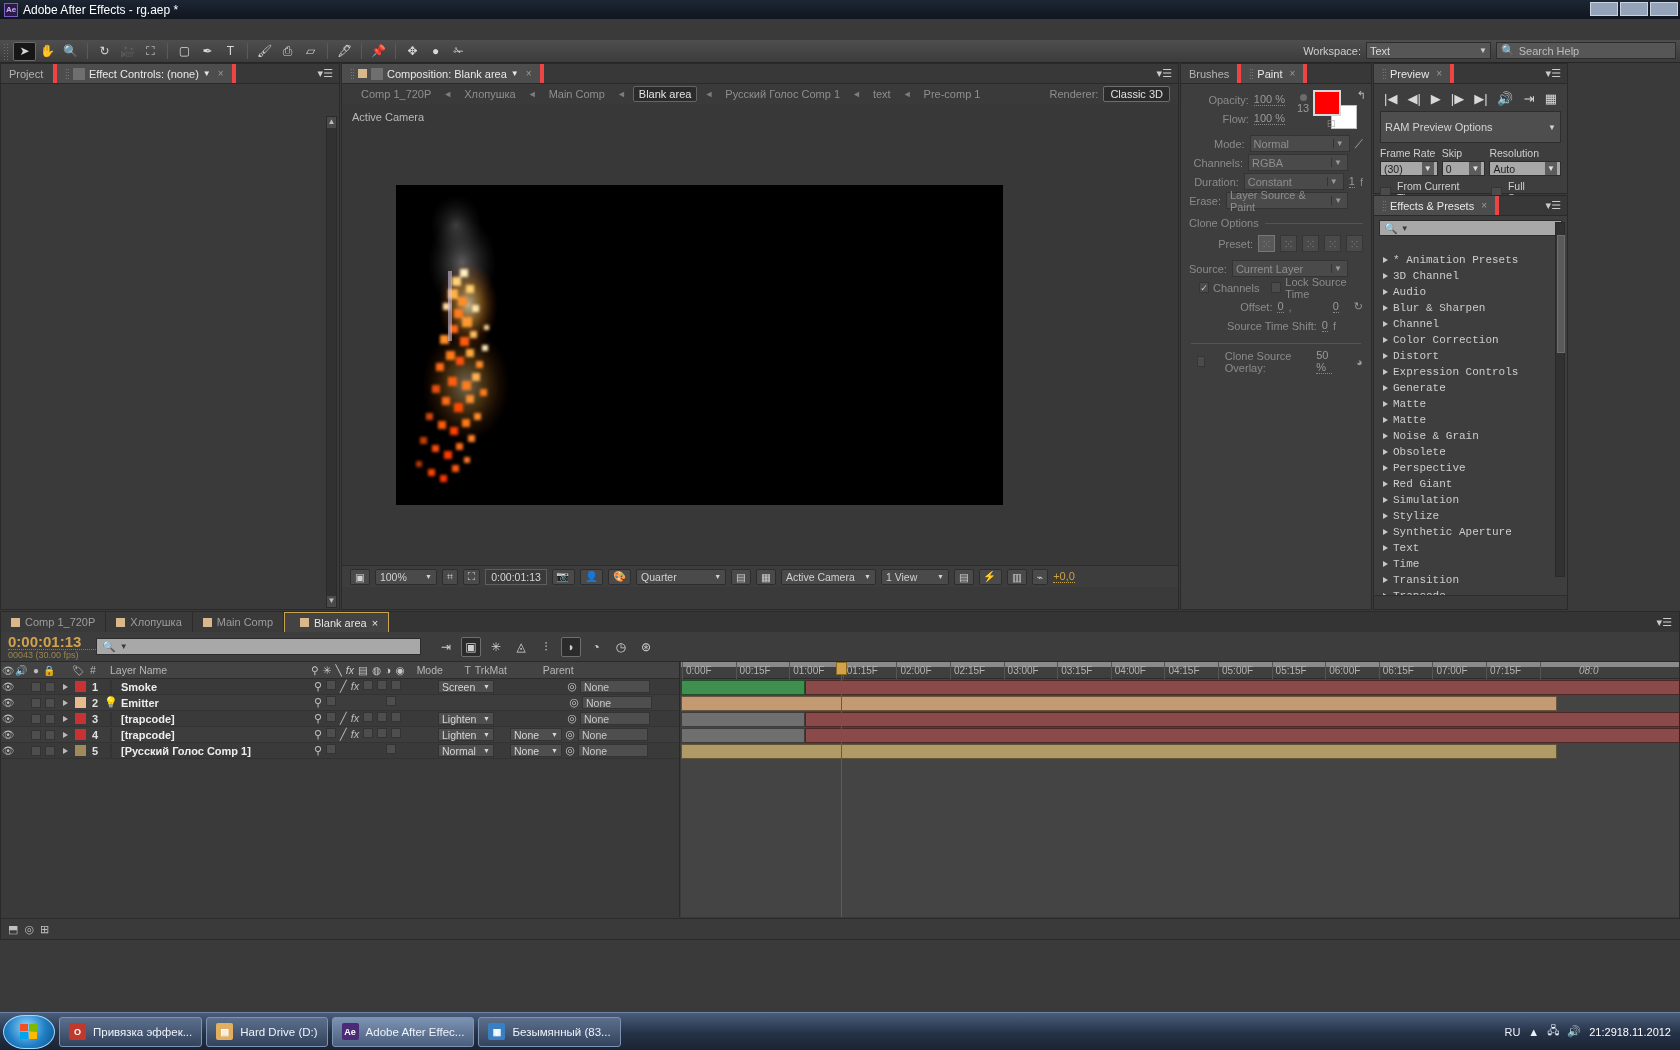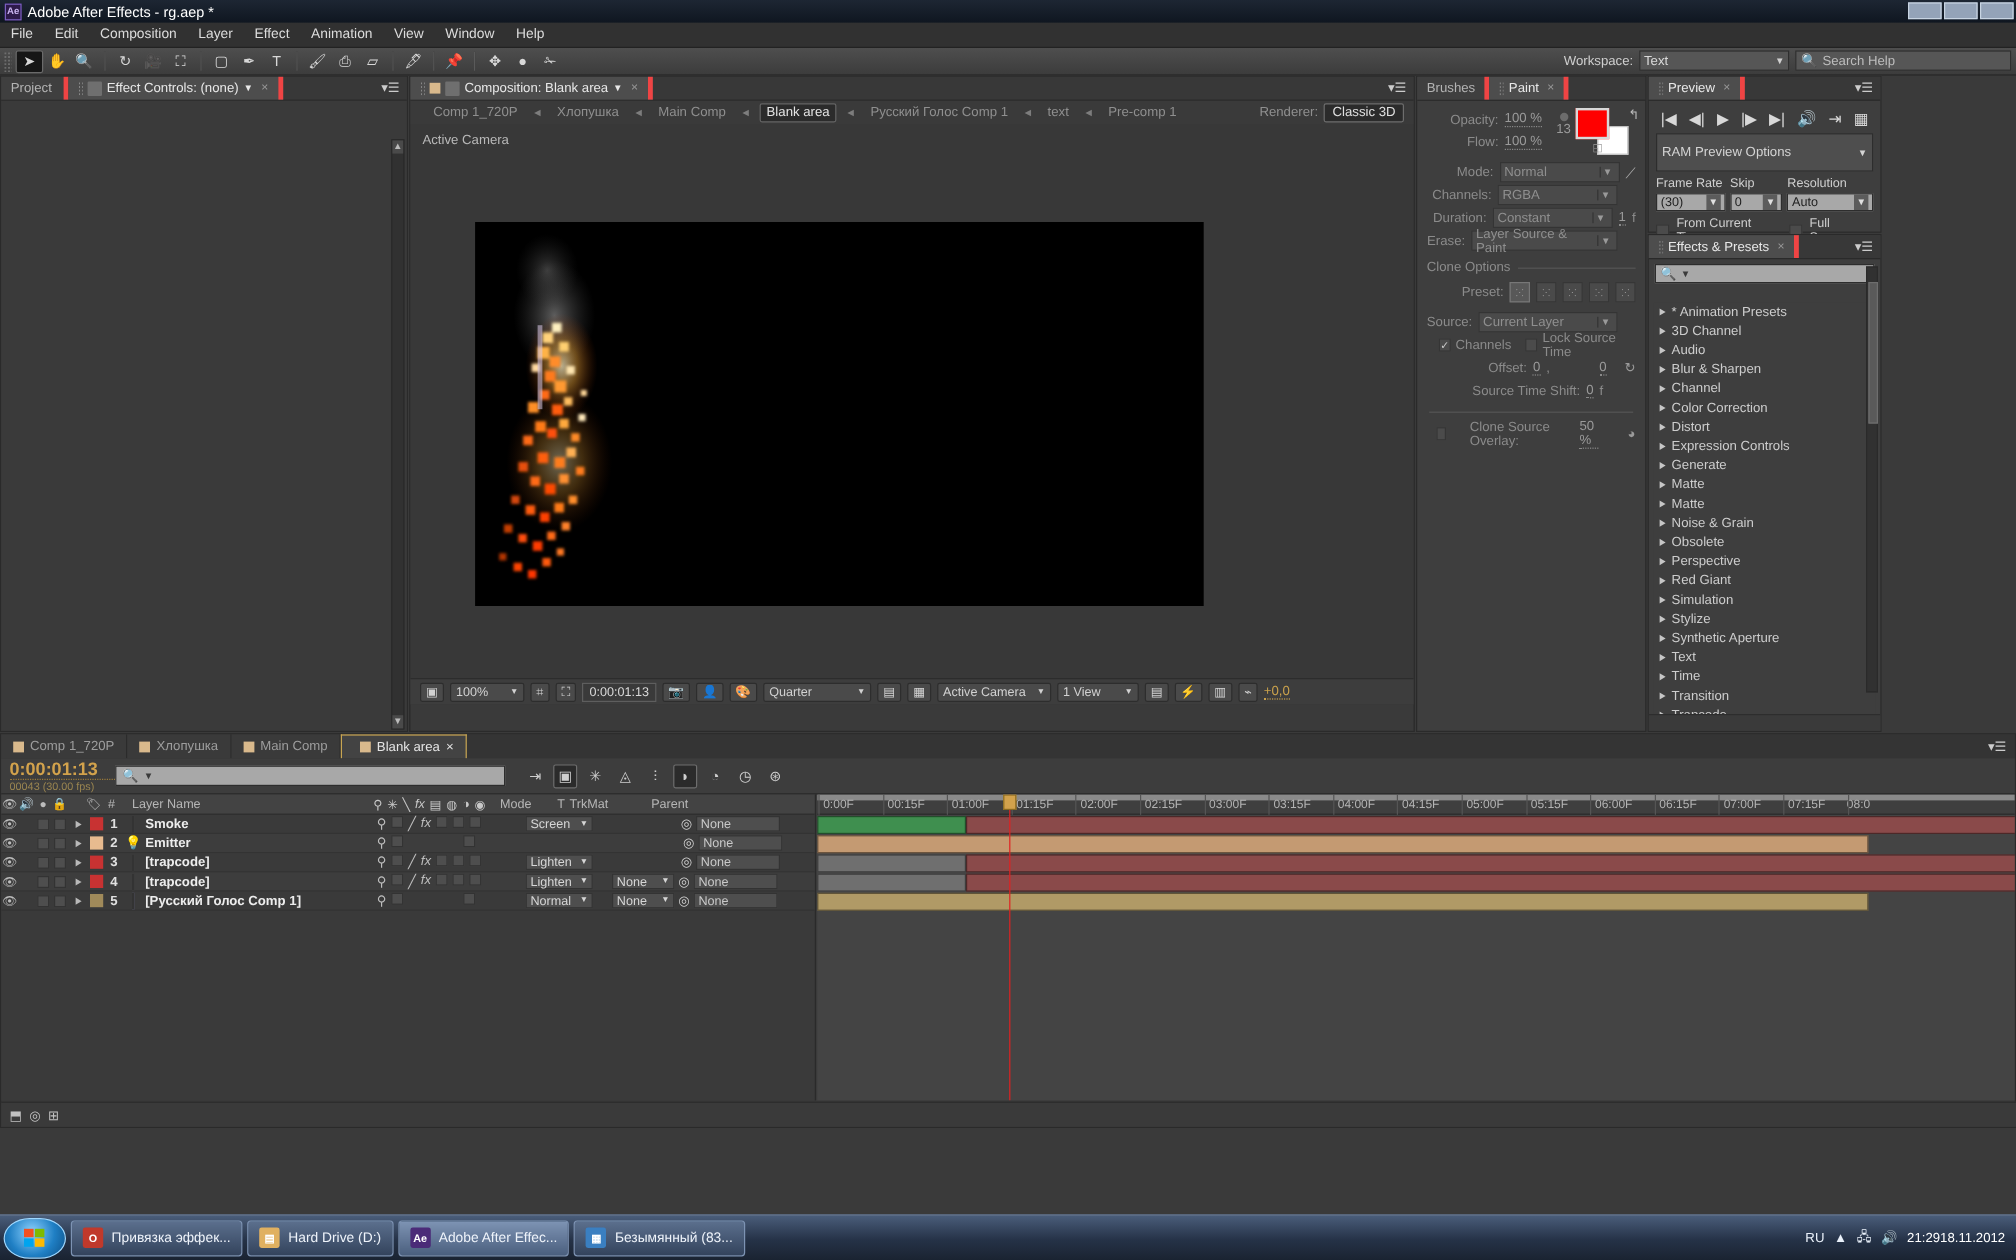--- a/index.html
+++ b/index.html
@@ -156,21 +156,21 @@
   .mini-sel{background:#a8a8a8;border:1px solid #2d2d2d;height:15px;display:flex;align-items:center;
             padding:0 3px;color:#1e1e1e;font-size:10.5px;}
   .mini-sel .arrow{margin-left:auto;background:#5c5c5c;color:#e0e0e0;width:12px;text-align:center;
             height:13px;line-height:13px;font-size:8px;}
   .prev-chk-row{display:flex;gap:6px;align-items:center;margin-top:4px;font-size:10.5px;color:#cfcfcf;}
 
   
   #fxPanel{left:1373px;top:195px;width:195px;height:415px;background:#3e3e3e;}
   .fx-search{margin:4px 5px;background:#a8a8a8;border:1px solid #2d2d2d;height:16px;
              display:flex;align-items:center;gap:3px;padding:0 4px;color:#3a3a3a;font-size:11px;}
-  .fx-list{margin:16px 4px;height:352px;overflow:hidden;background:#3e3e3e;}
+  .fx-list{margin:16px 4px;height:352px;overflow:hidden;background:#3e3e3e;font-family:Liberation Mono, monospace;}
   .fx-item{display:flex;align-items:center;gap:5px;height:16px;padding-left:5px;
            color:#cdcdcd;font-size:11px;}
   .fx-tri{width:0;height:0;border-left:5px solid #c6c6c6;border-top:3.5px solid transparent;border-bottom:3.5px solid transparent;}
   .fx-bottom{position:absolute;left:0;bottom:0;width:100%;height:14px;background:#3a3a3a;border-top:1px solid #2d2d2d;}
   .fx-scroll{position:absolute;right:2px;top:26px;width:10px;height:355px;background:#313131;border:1px solid #2a2a2a;}
   .fx-thumb{position:absolute;left:1px;top:12px;width:8px;height:118px;background:#5a5a5a;border:1px solid #6e6e6e;}
 
   
   #timeline{left:0;top:611px;width:1680px;height:329px;background:#3a3a3a;border:1px solid #2a2a2a;}
   .tl-tabs{height:20px;background:#343434;display:flex;align-items:stretch;}
@@ -246,31 +246,20 @@
   <div class="titlebar">
     <div class="ae-logo">Ae</div>
     <div class="title-text">Adobe After Effects - rg.aep *</div>
     <div class="win-btns">
       <div class="win-btn"></div>
       <div class="win-btn"></div>
       <div class="win-btn"></div>
     </div>
   </div>
 
-  <div class="menubar" id="menubar">
-      <div class="menuitem">File</div>
-      <div class="menuitem">Edit</div>
-      <div class="menuitem">Composition</div>
-      <div class="menuitem">Layer</div>
-      <div class="menuitem">Effect</div>
-      <div class="menuitem">Animation</div>
-      <div class="menuitem">View</div>
-      <div class="menuitem">Window</div>
-      <div class="menuitem">Help</div>
-    </div>
 
   <div class="toolbar">
     <div class="grip"></div>
     <div id="toolsHost" style="display:flex;align-items:center;">
         <div class="tool sel">➤</div>
         <div class="tool">✋</div>
         <div class="tool">🔍</div>
         <div class="tsep"></div>
         <div class="tool">↻</div>
         <div class="tool">🎥</div>
@@ -1018,21 +1007,21 @@
           <div class="rtick" style="left: 594.6px;">05:15F</div>
           <div class="rline" style="left: 590.6px;"></div>
           <div class="rtick" style="left: 648.2px;">06:00F</div>
           <div class="rline" style="left: 644.2px;"></div>
           <div class="rtick" style="left: 701.8px;">06:15F</div>
           <div class="rline" style="left: 697.8px;"></div>
           <div class="rtick" style="left: 755.4px;">07:00F</div>
           <div class="rline" style="left: 751.4px;"></div>
           <div class="rtick" style="left: 809px;">07:15F</div>
           <div class="rline" style="left: 805px;"></div>
-          <div class="rtick" style="left: 858px;">08:0</div>
+          <div class="rtick" style="left: 898px; font-style: italic;">08:0</div>
           <div class="rline" style="left: 858.6px;"></div>
         </div>
       <div id="trackHost" style="position:relative;height:200px;">
           <div class="track" style="left: 0px; top: 1px; width: 124px; background: rgb(63, 143, 79);"></div>
           <div class="track" style="left: 124px; top: 1px; width: 876px; background: rgb(138, 74, 74);"></div>
           <div class="track" style="left: 0px; top: 17px; width: 876px; background: rgb(196, 154, 114);"></div>
           <div class="track" style="left: 0px; top: 33px; width: 124px; background: rgb(111, 111, 111);"></div>
           <div class="track" style="left: 124px; top: 33px; width: 876px; background: rgb(138, 74, 74);"></div>
           <div class="track" style="left: 0px; top: 49px; width: 124px; background: rgb(111, 111, 111);"></div>
           <div class="track" style="left: 124px; top: 49px; width: 876px; background: rgb(138, 74, 74);"></div>

